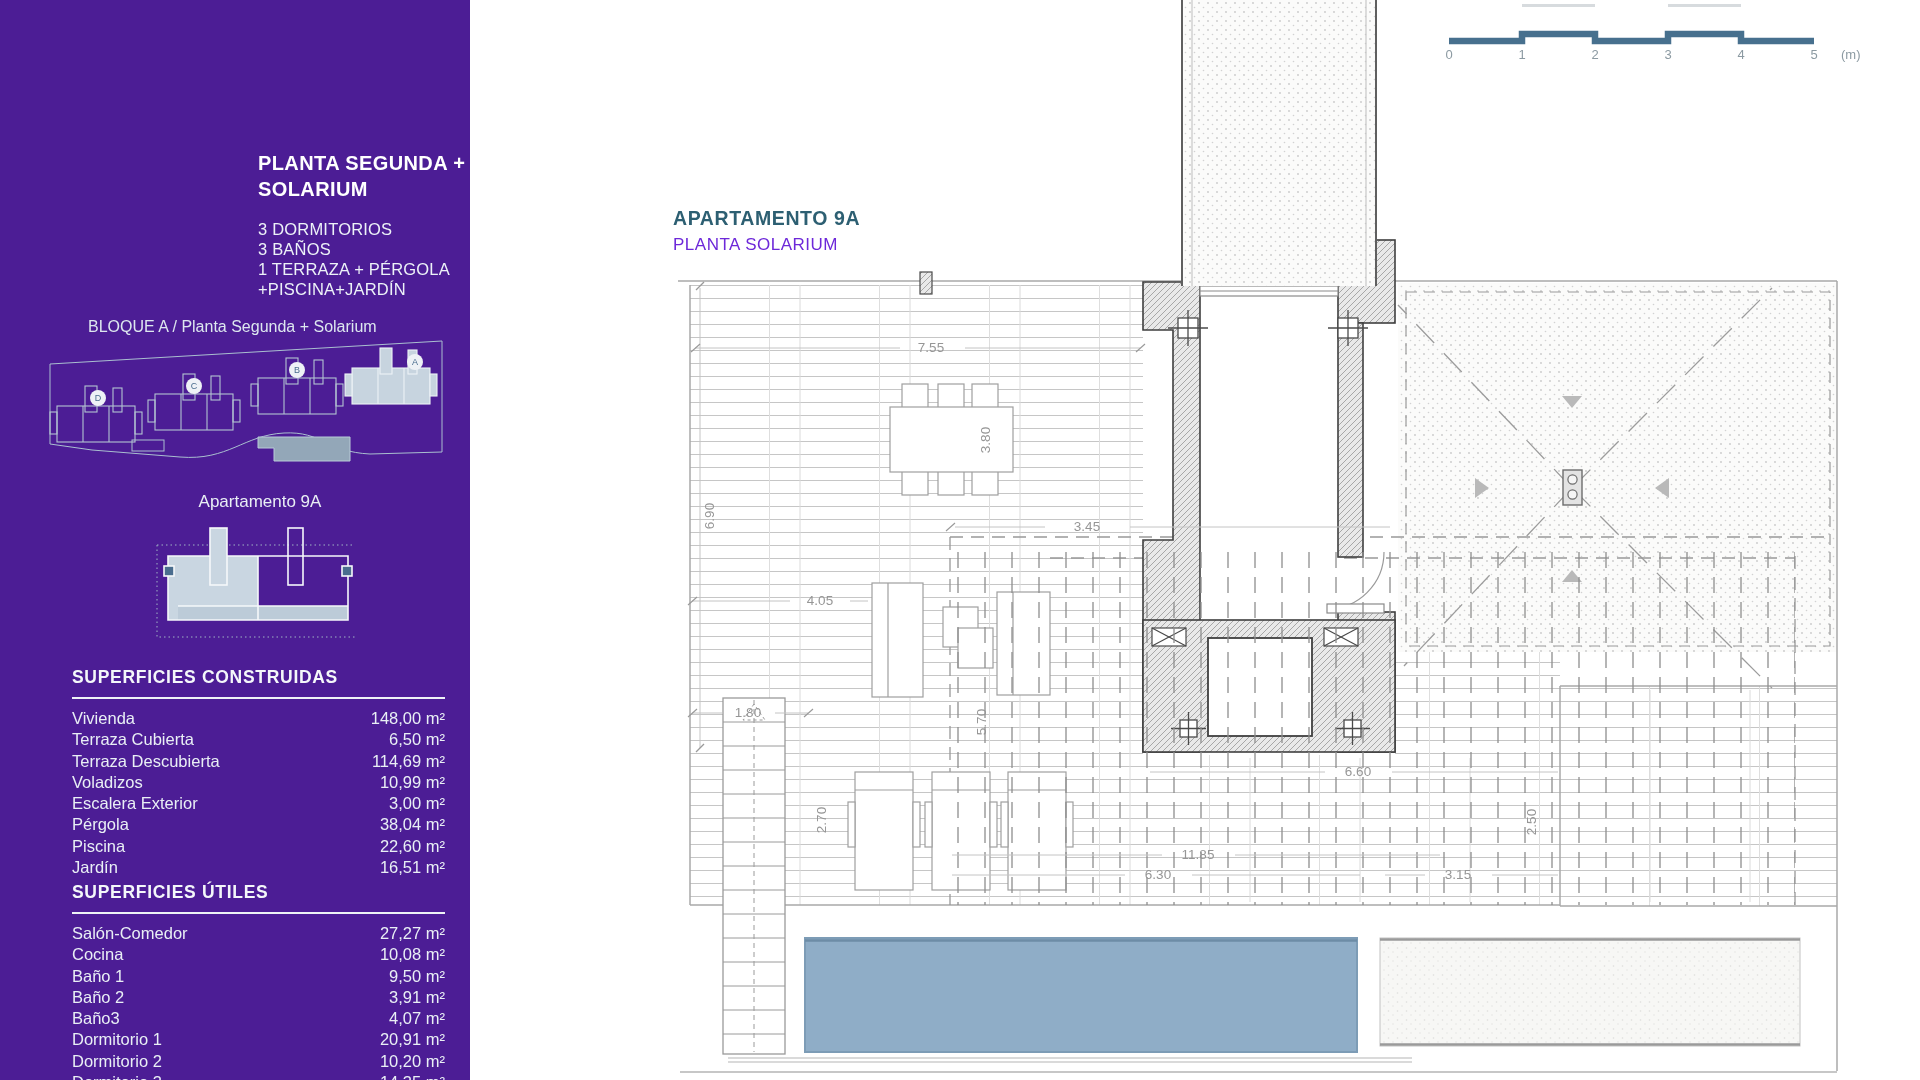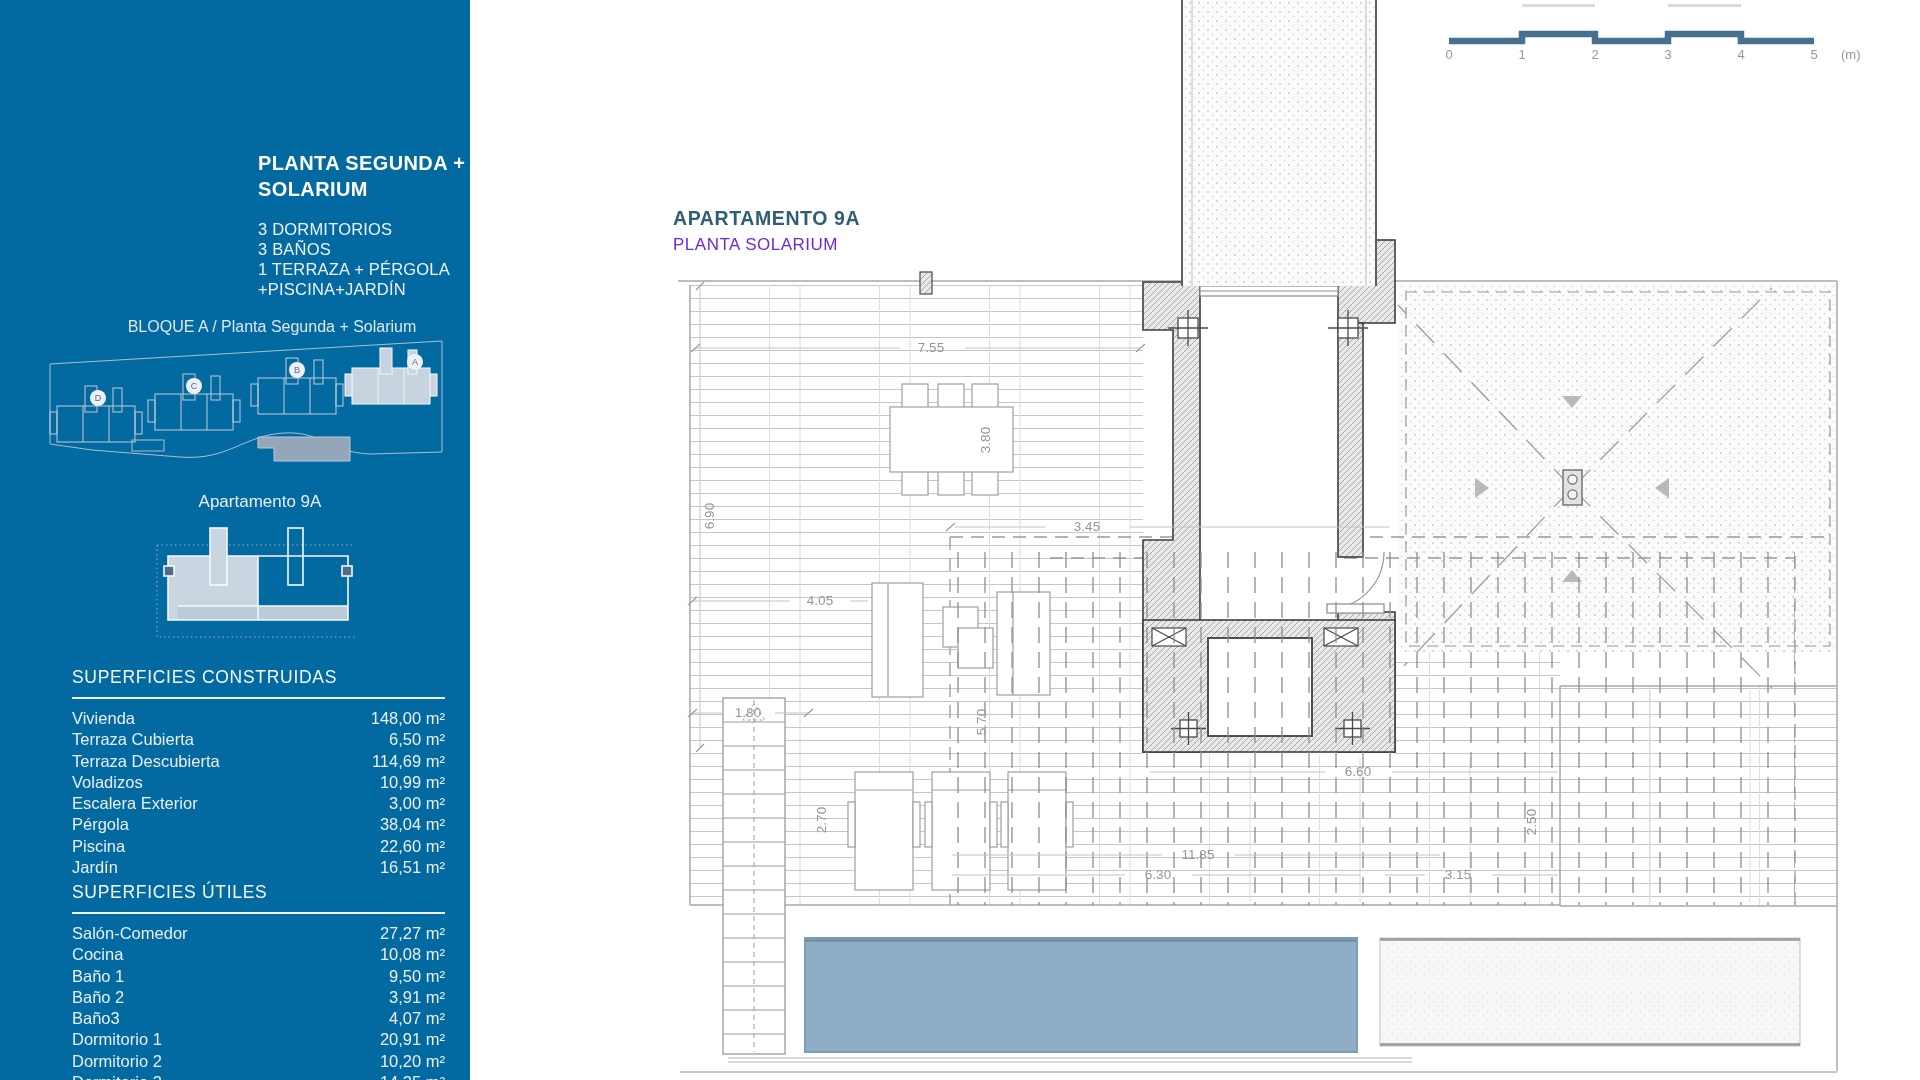--- a/index.html
+++ b/index.html
@@ -1,28 +1,28 @@
 <!DOCTYPE html>
 <html><head>
 <meta charset="utf-8">
 <style>
   html,body{margin:0;padding:0;background:#ffffff;}
   body{width:1920px;height:1080px;overflow:hidden;font-family:"Liberation Sans",sans-serif;}
   #app{position:relative;width:1920px;height:1080px;background:#ffffff;}
 
   
-  .sidebar{position:absolute;left:0;top:0;width:470px;height:1080px;background:#0369a1;color:#fff;overflow:hidden;}
+  .sidebar{position:absolute;left:0;top:0;width:470px;height:1080px;background:#4c1d95;color:#fff;overflow:hidden;}
   .sb-title{position:absolute;left:258px;top:150px;font-size:20px;font-weight:bold;line-height:1.32;letter-spacing:.4px;color:#ffffff;}
   .sb-features{position:absolute;left:258px;top:219px;font-size:16.5px;line-height:1.22;color:#edf2f8;letter-spacing:.2px;}
-  .sb-block-caption{position:absolute;left:72px;top:318px;width:400px;text-align:center;font-size:16px;color:#dde7ef;}
+  .sb-block-caption{position:absolute;left:88px;top:318px;width:400px;font-size:16px;color:#dde7ef;}
   .site-svg{position:absolute;left:30px;top:336px;}
   .sb-apartment-caption{position:absolute;left:90px;top:492px;width:340px;text-align:center;font-size:17px;color:#e9eff5;}
   .unit-svg{position:absolute;left:140px;top:526px;}
   .sb-table{position:absolute;left:72px;width:373px;}
-  .sb-heading{font-size:17.5px;letter-spacing:.7px;color:#f4f7fa;padding-bottom:9px;border-bottom:2px solid #eef2f6;}
+  .sb-heading{font-size:17.5px;letter-spacing:.7px;color:#f4f7fa;padding-bottom:9px;border-bottom:2px solid #eef2f6;font-weight:bold;}
   .sb-rows{margin-top:9px;}
   .sb-row{display:flex;justify-content:space-between;font-size:16.5px;line-height:21.3px;color:#e9eff5;}
   .sb-row .val{text-align:right;}
 
   
   .main-title{position:absolute;left:673px;top:207px;}
   .main-title h1{margin:0;font-size:19.5px;font-weight:bold;color:#2d5f72;letter-spacing:.6px;}
   .main-title .sub{margin-top:5px;font-size:17px;color:#6d28d9;letter-spacing:.5px;}
   .scale-svg{position:absolute;left:1435px;top:4px;}
   .scale-svg text{font-size:13px;fill:#8c9aa2;}

